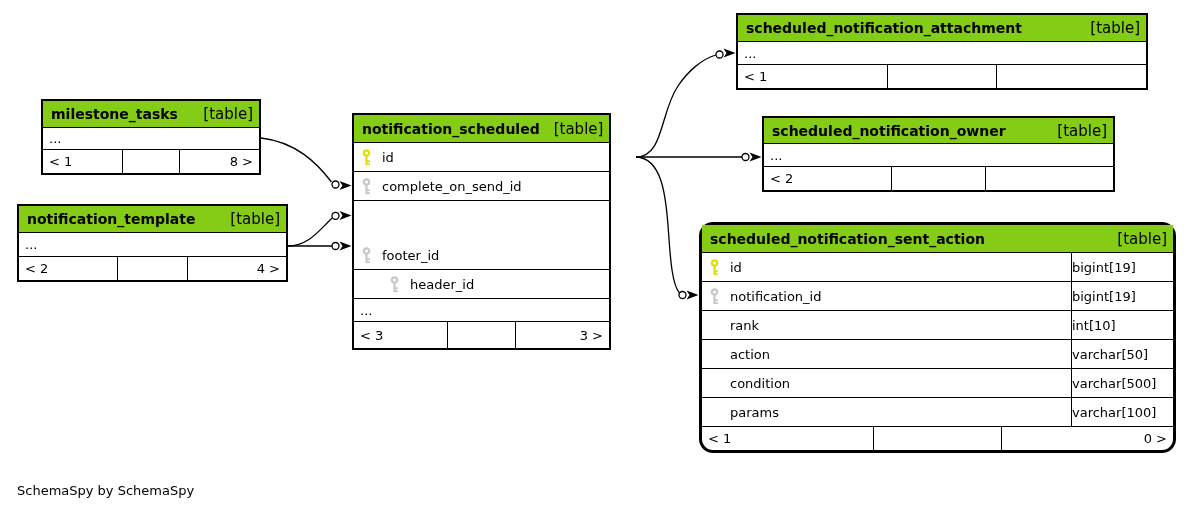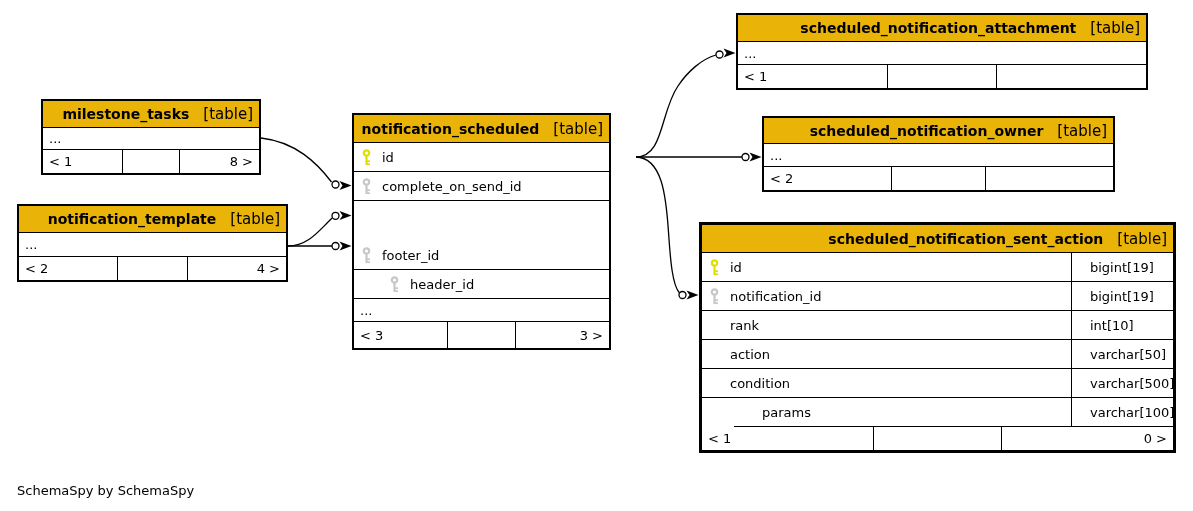--- a/index.html
+++ b/index.html
@@ -10,42 +10,42 @@
   }
   .edges { position:absolute; left:0; top:0; z-index:0; }
   .edges path { fill:none; stroke:#000; stroke-width:1.3px; }
   .edges circle { fill:#fff; stroke:#000; stroke-width:1.3px; }
   .edges polygon { fill:#000; stroke:none; }
 
   .tbl {
     position:absolute; z-index:1; background:#fff;
     border:2px solid #000; box-sizing:border-box;
   }
-  .tbl.thick { border-width:3px; }
+  .tbl.thick { border-width:3px;border-radius:14px; }
 
   .hd {
-    background:#eab308; border-bottom:1px solid #000; box-sizing:border-box;
-    display:flex; justify-content:flex-end; align-items:center;
+    background:#84cc16; border-bottom:1px solid #000; box-sizing:border-box;
+    display:flex; justify-content:space-between; align-items:center;
     padding:0 6px 0 8px;
   }
   .hd .tname { font-weight:bold; font-size:14px; white-space:nowrap; }
   .hd .badge { font-size:15px; white-space:nowrap; margin-left:14px; }
 
   .row {
     display:flex; align-items:stretch; border-bottom:1px solid #000;
     box-sizing:border-box; background:#fff;
   }
   .row-main { flex:1; display:flex; align-items:center; min-width:0; }
   .row-label { font-size:13px; white-space:nowrap; }
   .key { width:9px; height:17px; margin:0 11px 0 8px; flex:0 0 auto; align-self:center; }
   .key-spacer { width:9px; margin:0 11px 0 8px; flex:0 0 auto; }
   .dots-row .row-label { padding-left:6px; }
   .col-type {
     width:102px; flex:0 0 auto; border-left:1px solid #000; box-sizing:border-box;
-    display:flex; align-items:center; padding-left:18px; font-size:13px; white-space:nowrap;
+    display:flex; align-items:center; padding-left:0; font-size:13px; white-space:nowrap;
   }
 
   .ft { display:flex; align-items:stretch; box-sizing:border-box; }
   .ft-cell { box-sizing:border-box; display:flex; align-items:center; font-size:13px; }
   .ft-left  { flex:1.18; padding-left:6px; }
   .ft-mid   { flex:0.9; border-left:1px solid #000; }
   .ft-right { flex:1.18; border-left:1px solid #000; justify-content:flex-end; padding-right:6px; }
 
   .gen-note { position:absolute; left:17px; top:483px; font-size:13px; z-index:1; }
 </style>
@@ -259,21 +259,21 @@
       </div>
       <span class="col-type">varchar[50]</span>
     </div>
     <div class="row" style="height:29px;">
       <div class="row-main">
         <span class="key-spacer"></span>
         <span class="row-label">condition</span>
       </div>
       <span class="col-type">varchar[500]</span>
     </div>
-    <div class="row" style="height:29px;margin-left:32px;">
+    <div class="row" style="height:29px;">
       <div class="row-main">
         <span class="key-spacer"></span>
         <span class="row-label">params</span>
       </div>
       <span class="col-type">varchar[100]</span>
     </div>
     <div class="ft" style="height:23px;">
       <span class="ft-cell ft-left">&lt; 1</span>
       <span class="ft-cell ft-mid"></span>
       <span class="ft-cell ft-right">0 &gt;</span>

